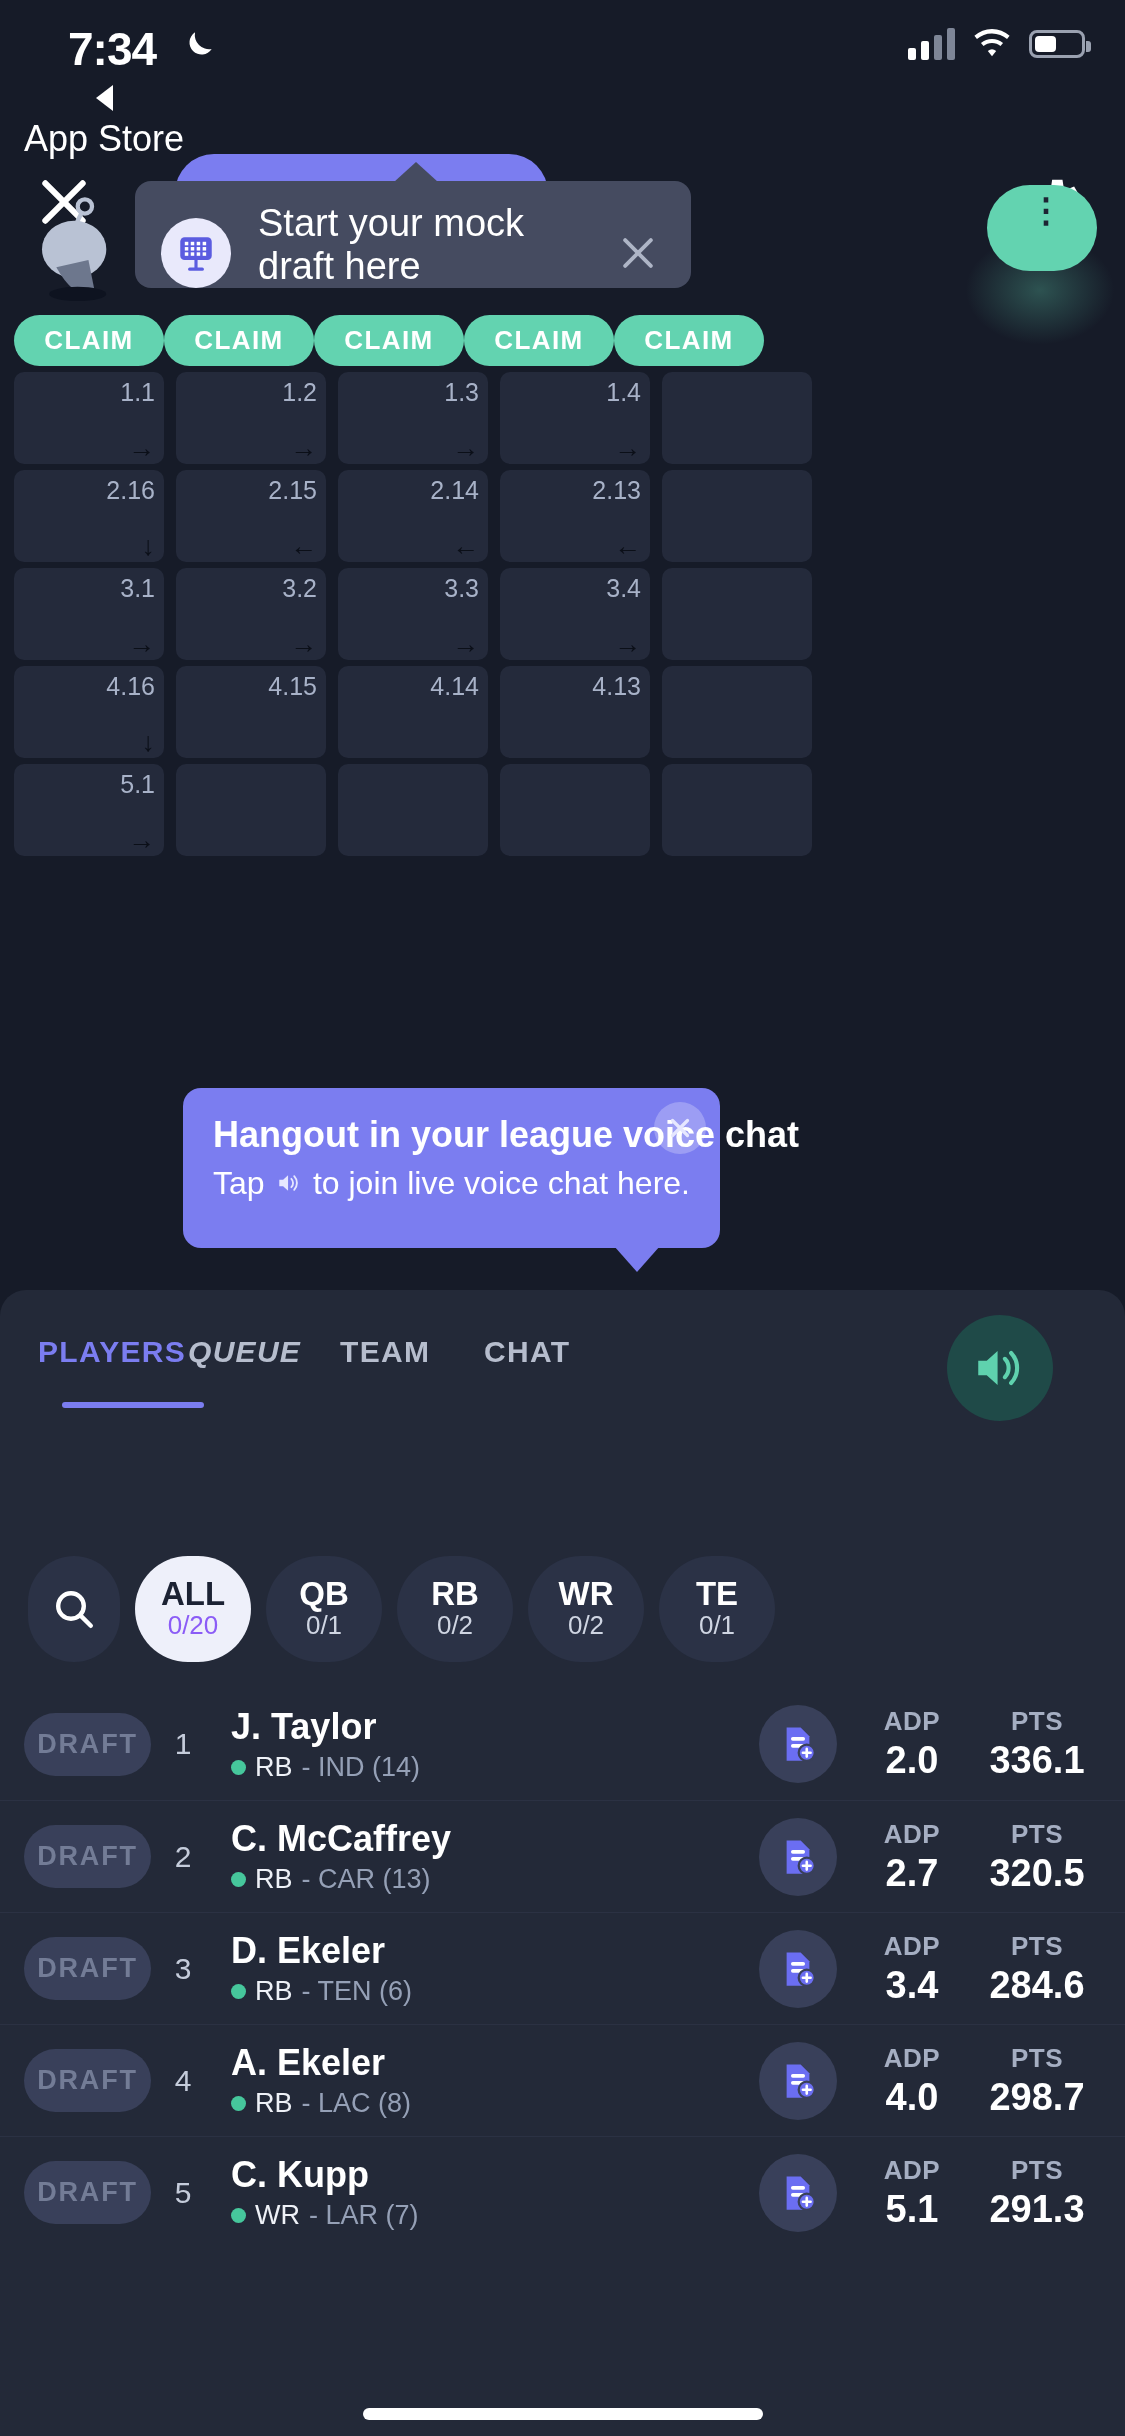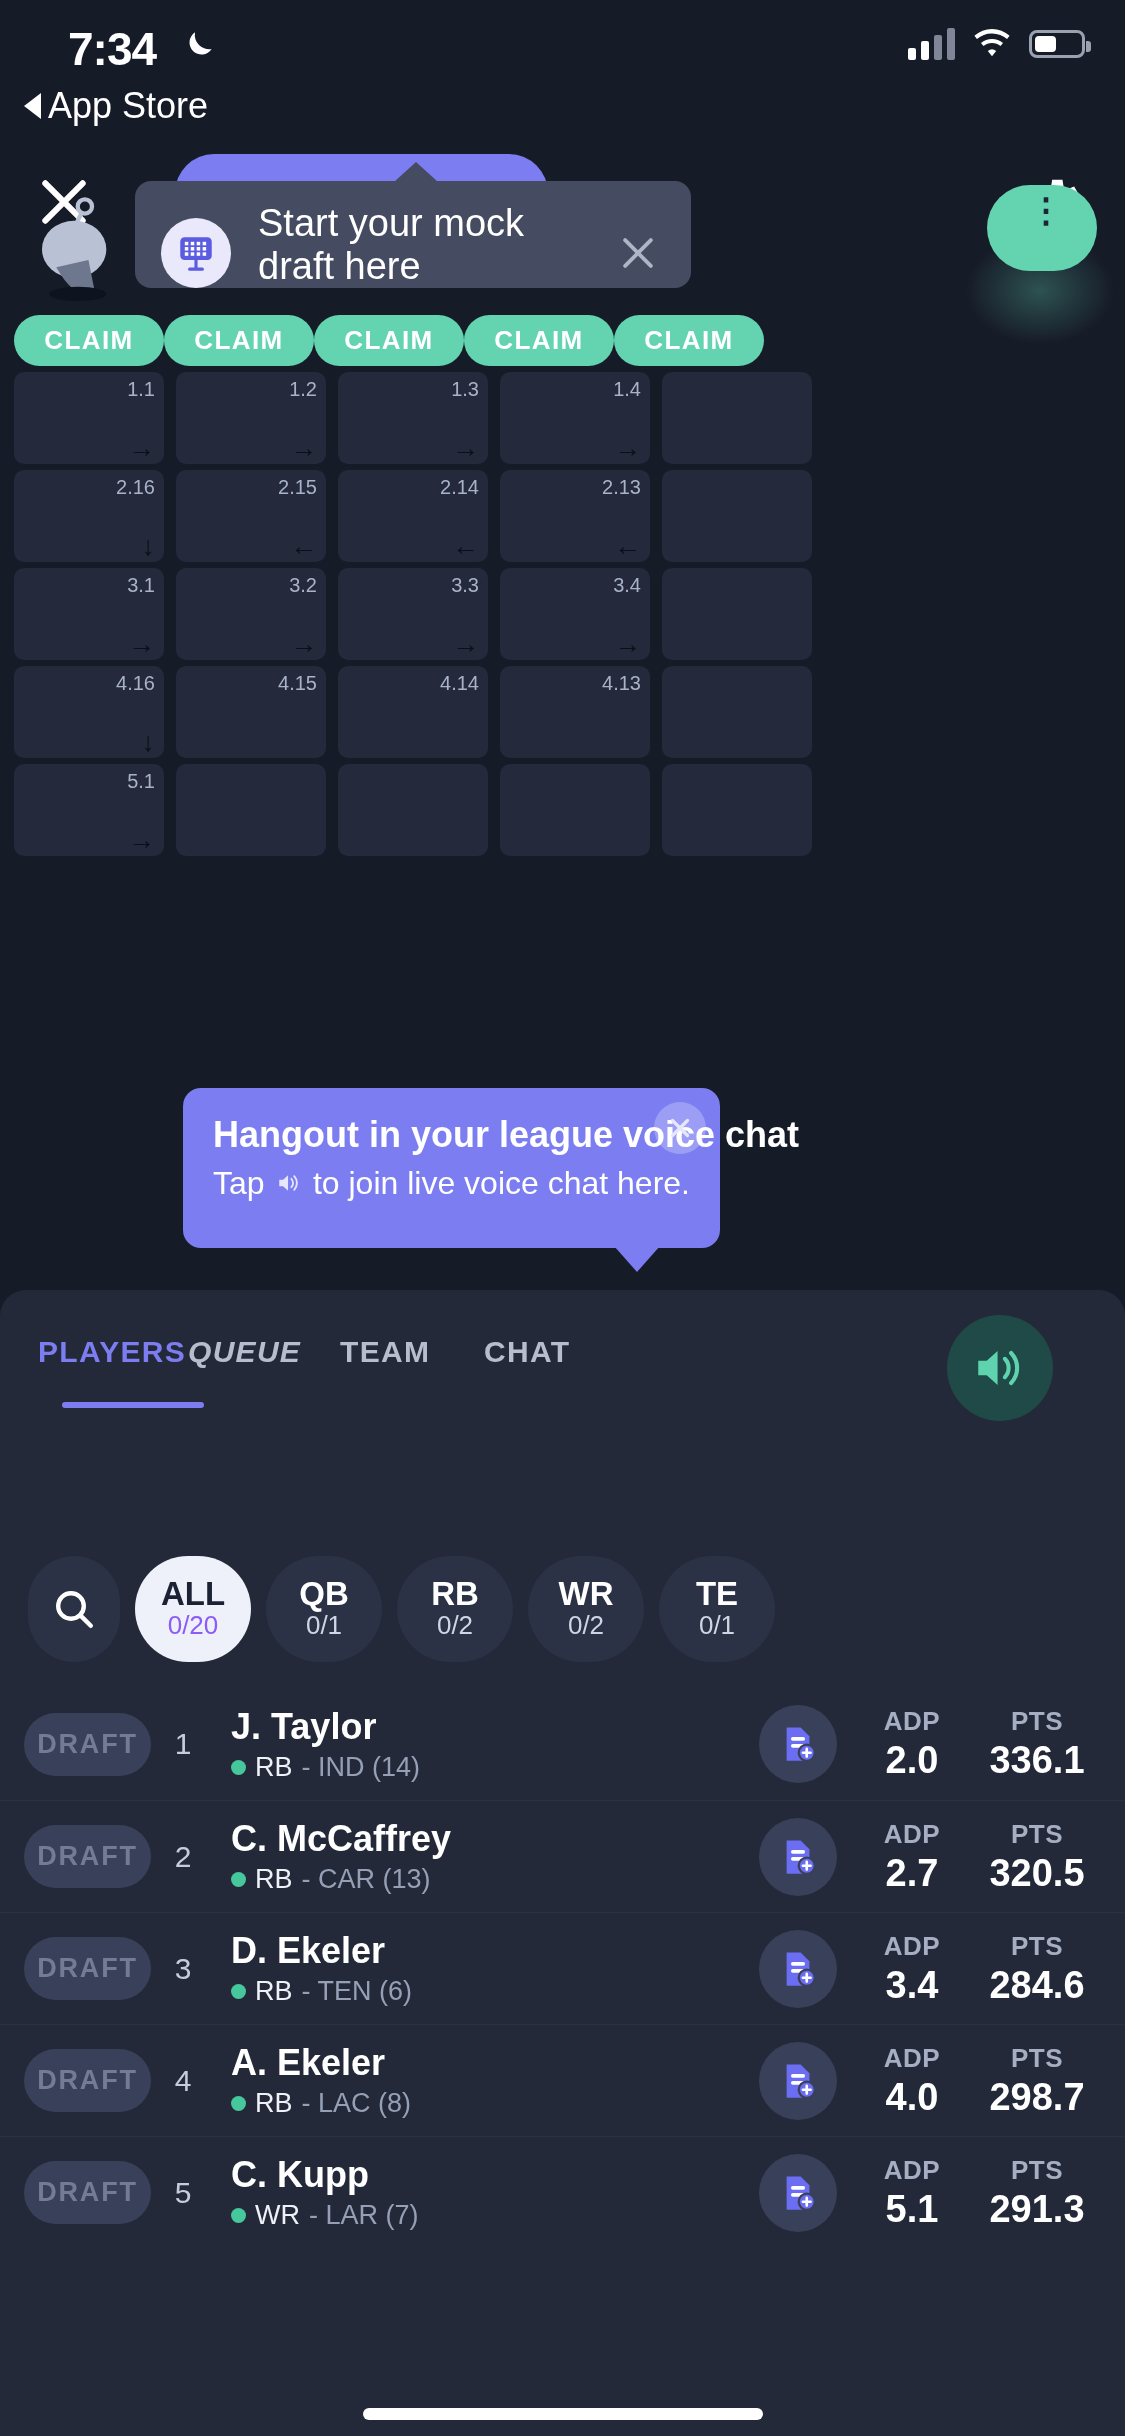--- a/index.html
+++ b/index.html
@@ -9,21 +9,21 @@
     font-family:"Liberation Sans", sans-serif;
     color:#fff;
     overflow:hidden;
     position:relative;
   }
 
   
   .statusbar{ position:absolute; top:0; left:0; width:1125px; height:150px; }
   .sb-time{ position:absolute; left:68px; top:22px; font-size:46px; font-weight:700; letter-spacing:-1px; color:#fff; }
   .sb-moon{ position:absolute; left:180px; top:26px; width:38px; height:38px; }
-  .sb-back{ position:absolute; left:24px; top:85px; font-size:36px; font-weight:500; color:#fff; display:flex; align-items:center; gap:7px;}
+  .sb-back{ position:absolute; left:24px; top:85px; font-size:36px; font-weight:500; color:#fff; display:flex; align-items:center; gap:7px;flex-direction:column;}
   .sb-tri{ width:0;height:0;border-top:13px solid transparent;border-bottom:13px solid transparent;border-right:17px solid #fff; }
   .sb-right{ position:absolute; right:40px; top:28px; display:flex; align-items:center; gap:16px; }
   .bars{ display:flex; align-items:flex-end; gap:5px; height:32px;}
   .bars i{ display:block; width:8px; border-radius:2px; background:#7e8697;}
   .bars i.on{ background:#fff; }
   .b1{height:12px}.b2{height:19px}.b3{height:25px}.b4{height:32px}
   .wifi{ width:42px; height:32px; }
   .batt{ width:56px; height:28px; border:3px solid #9aa1b0; border-radius:8px; position:relative; }
   .batt::after{ content:""; position:absolute; right:-9px; top:8px; width:5px; height:11px; background:#9aa1b0; border-radius:0 3px 3px 0;}
   .batt i{ display:block; position:absolute; left:3px; top:3px; bottom:3px; width:42%; background:#fff; border-radius:4px;}
@@ -68,21 +68,21 @@
     color:#fff; font-size:26px; font-weight:700; letter-spacing:1.4px;
   }
 
   
   .board{ position:absolute; top:372px; left:0; width:1125px; height:485px; overflow:hidden;}
   .brow{ display:flex; gap:12px; padding-left:14px; margin-bottom:6px; }
   .cell{
     width:150px; height:92px; background:#242a3b; border-radius:10px; flex:none;
     position:relative;
   }
-  .cell .pk{ position:absolute; right:9px; top:6px; font-size:20px; color:#a8b2c8; }
+  .cell .pk{ position:absolute; right:9px; top:6px; font-size:25px; color:#a8b2c8; }
   .cell .ar{ position:absolute; right:9px; bottom:2px; font-size:27px; color:#0b0f18; line-height:1; }
 
   
   .tip2{
     position:absolute; left:183px; top:1088px; width:537px; height:160px;
     background:#7b7df0; border-radius:18px; z-index:30; padding:26px 30px 0 30px;
   }
   .tip2-arrow{ position:absolute; bottom:-24px; right:60px; width:0;height:0;
     border-left:23px solid transparent; border-right:23px solid transparent; border-top:26px solid #7b7df0;}
   .tip2-title{ font-size:36px; font-weight:700; color:#fff; white-space:nowrap; }

